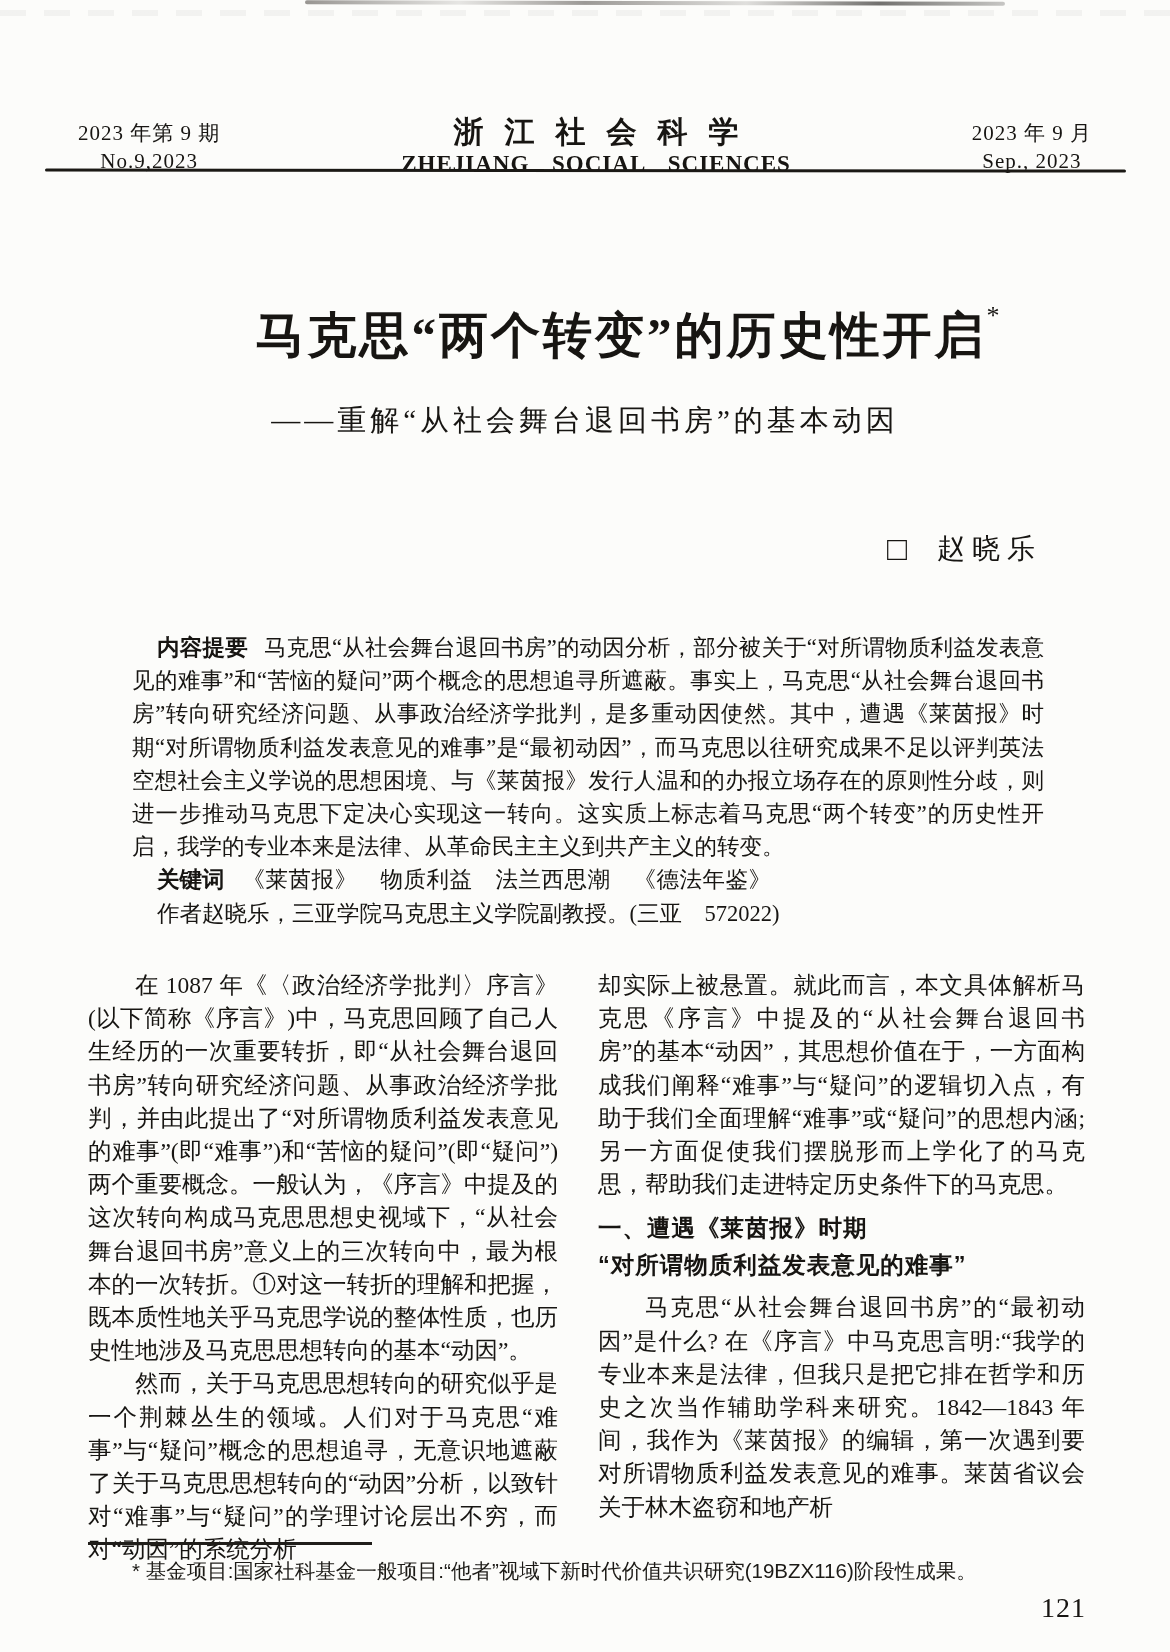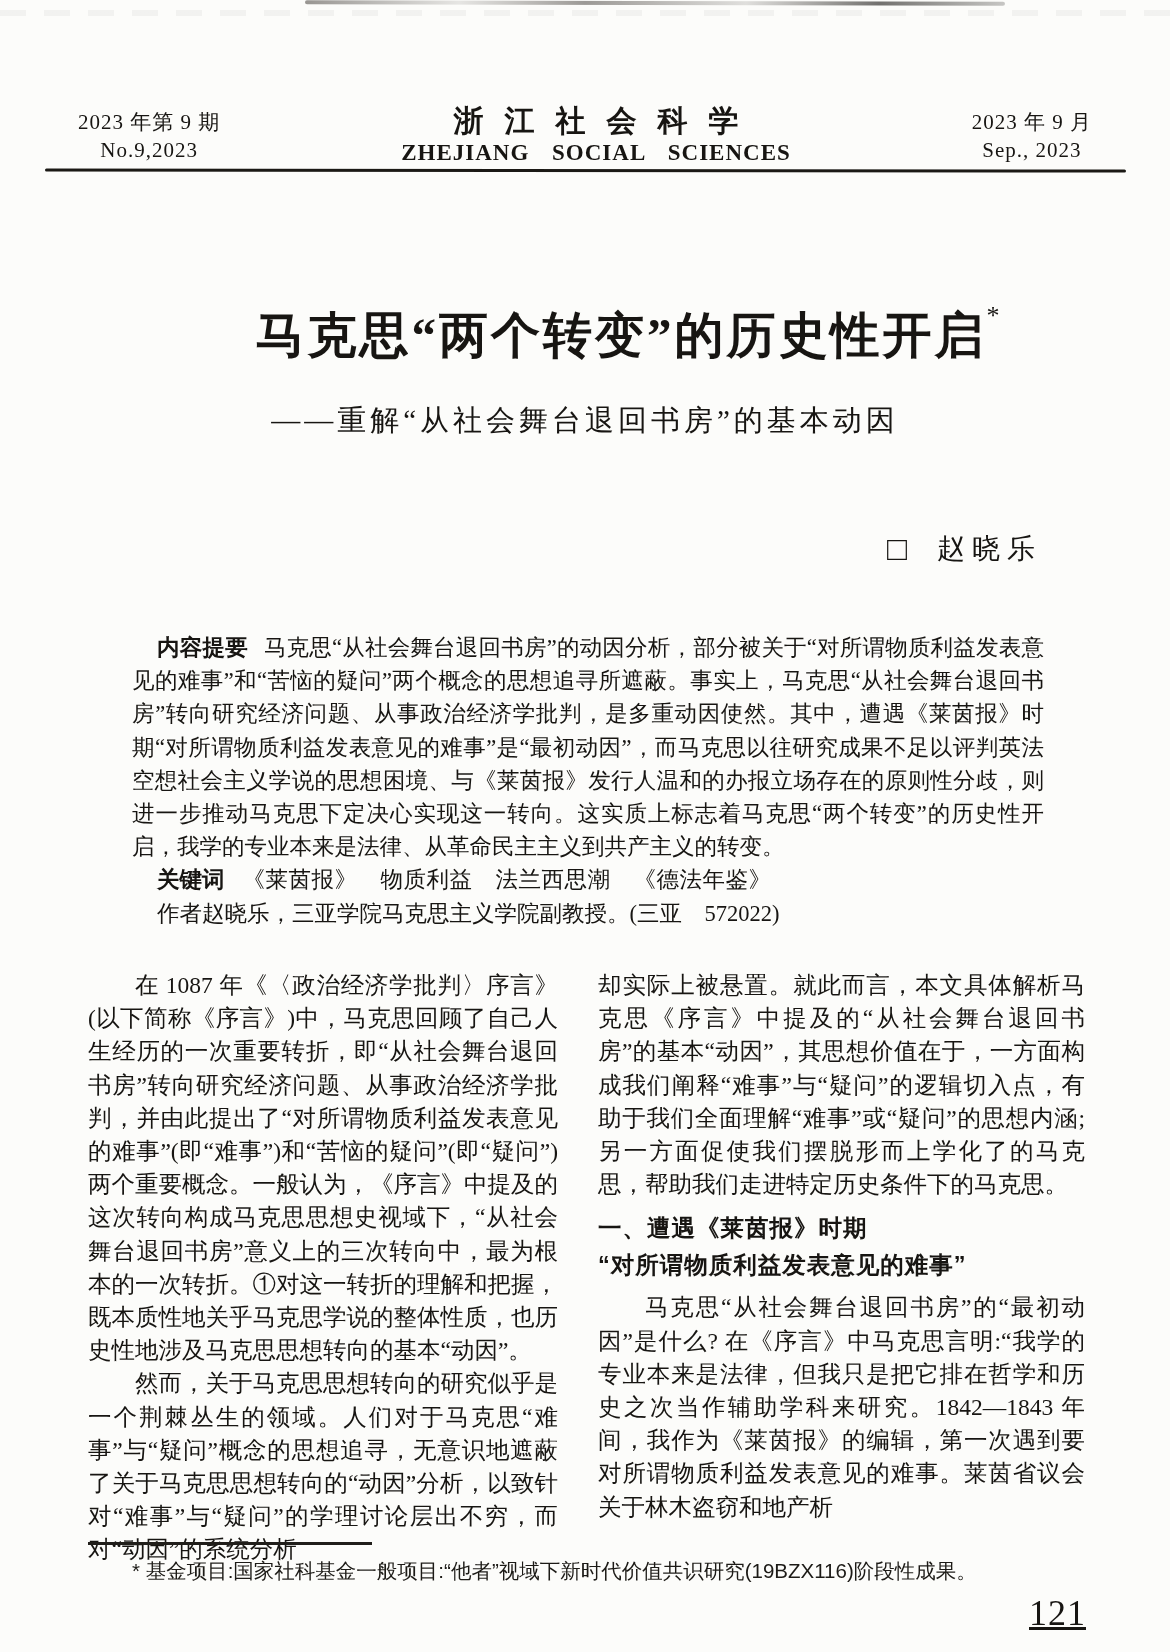--- a/index.html
+++ b/index.html
@@ -16,21 +16,21 @@
     position:absolute;top:1px;left:305px;width:700px;height:4px;
     background:linear-gradient(90deg,rgba(70,65,60,.55),rgba(70,65,60,.12) 22%,rgba(60,55,50,.5) 40%,rgba(60,55,50,.15) 63%,rgba(40,38,35,.65) 82%,rgba(40,38,35,.25));
     border-radius:2px;transform:rotate(.12deg);
   }
   .scan-speckle{
     position:absolute;top:10px;left:0;width:1170px;height:6px;opacity:.05;
     background:repeating-linear-gradient(90deg,#333 0 26px,transparent 26px 44px);
   }
   
   .journal-header{
-    position:absolute;top:104px;left:78px;right:78px;
+    position:absolute;top:115px;left:78px;right:78px;
     display:flex;justify-content:space-between;align-items:center;
   }
   .hdr-side{text-align:center;font-size:21px;line-height:28px;letter-spacing:1px;}
   .hdr-center{text-align:center;}
   .hdr-cn{font-size:30px;font-weight:700;letter-spacing:21px;text-indent:21px;line-height:34px;}
   .hdr-en{font-size:23px;font-weight:700;letter-spacing:1px;word-spacing:16px;line-height:30px;}
   .header-rule{
     position:absolute;top:169px;left:45px;right:44px;height:3px;
     background:#1b1915;border-radius:2px;transform:rotate(.05deg);
   }
@@ -81,21 +81,21 @@
   .footnote-rule{
     position:absolute;top:1542px;left:88px;width:284px;height:3px;background:#201e1a;
   }
   .footnote{
     position:absolute;top:1556px;left:88px;width:980px;
     font-family:"Liberation Sans","DejaVu Sans",sans-serif;
     font-size:20.5px;line-height:30px;text-indent:44px;color:#1c1a16;
   }
   .page-number{
     position:absolute;top:1592px;right:84px;
-    font-size:36px;letter-spacing:1px;text-decoration:underline;
+    font-size:28px;letter-spacing:1px;
   }
 </style>
 </head>
 <body>
 
 <div class="page">
 
   <div class="scan-strip"></div>
   <div class="scan-speckle"></div>
 

